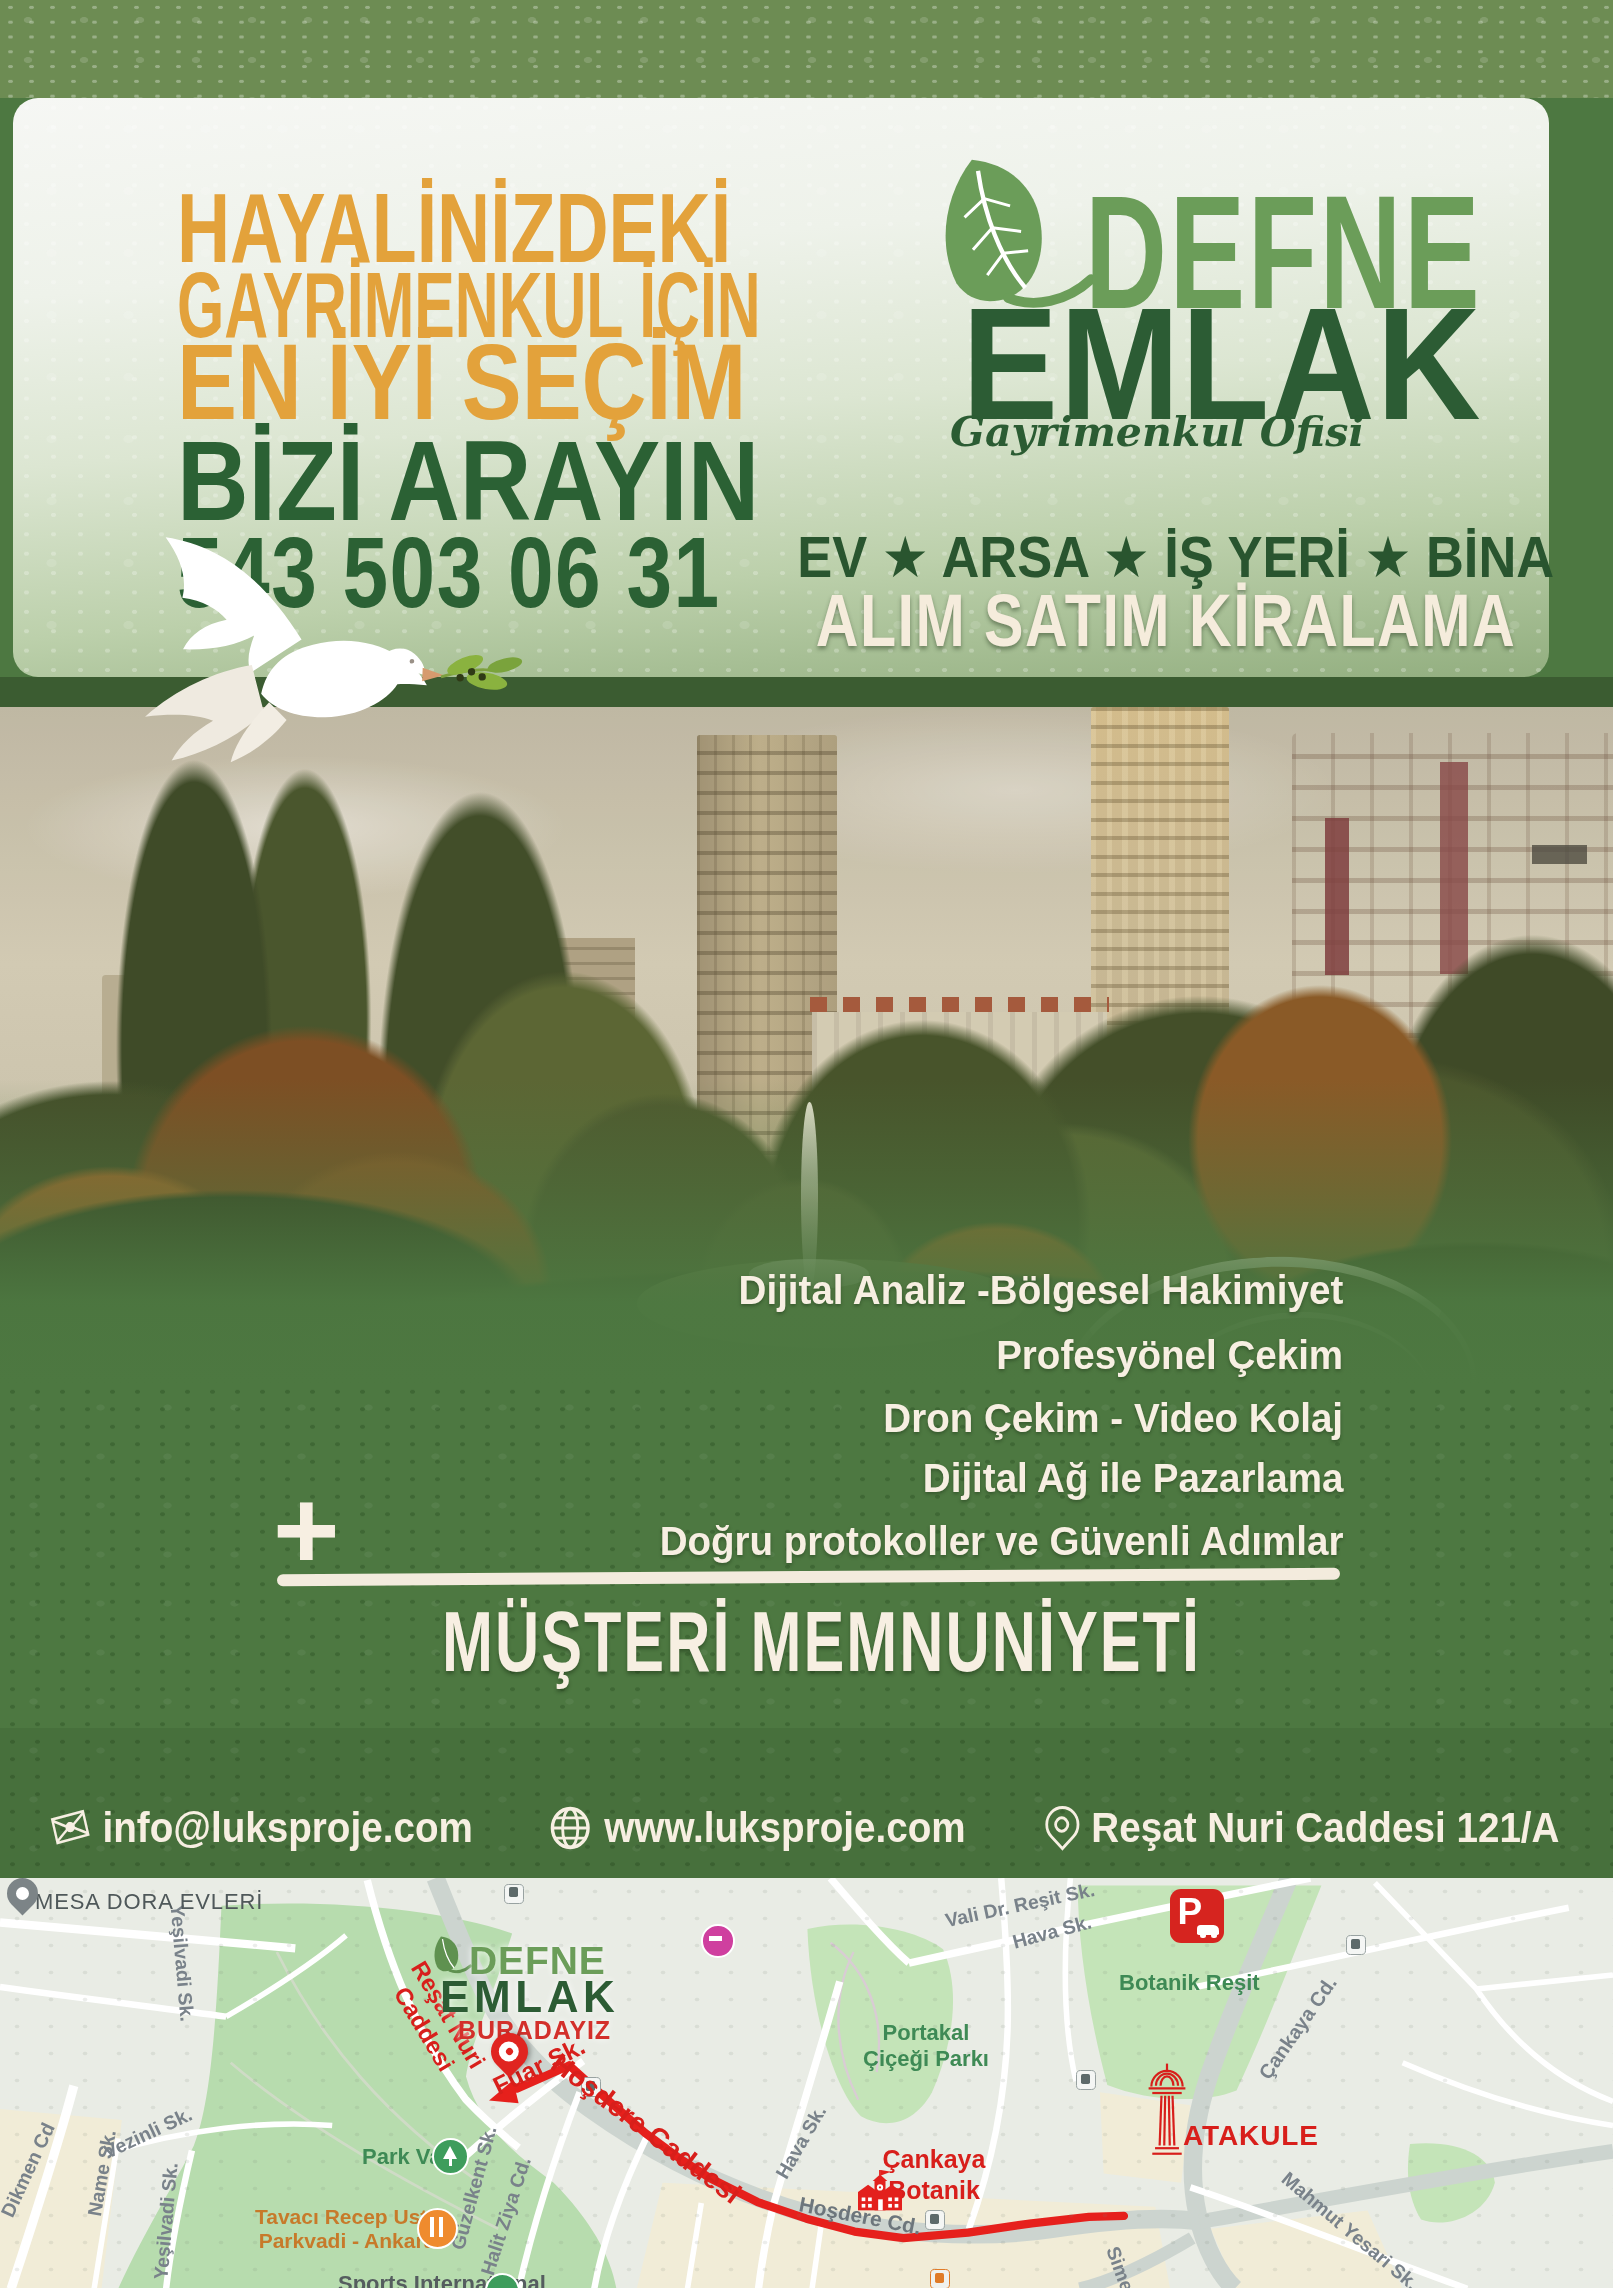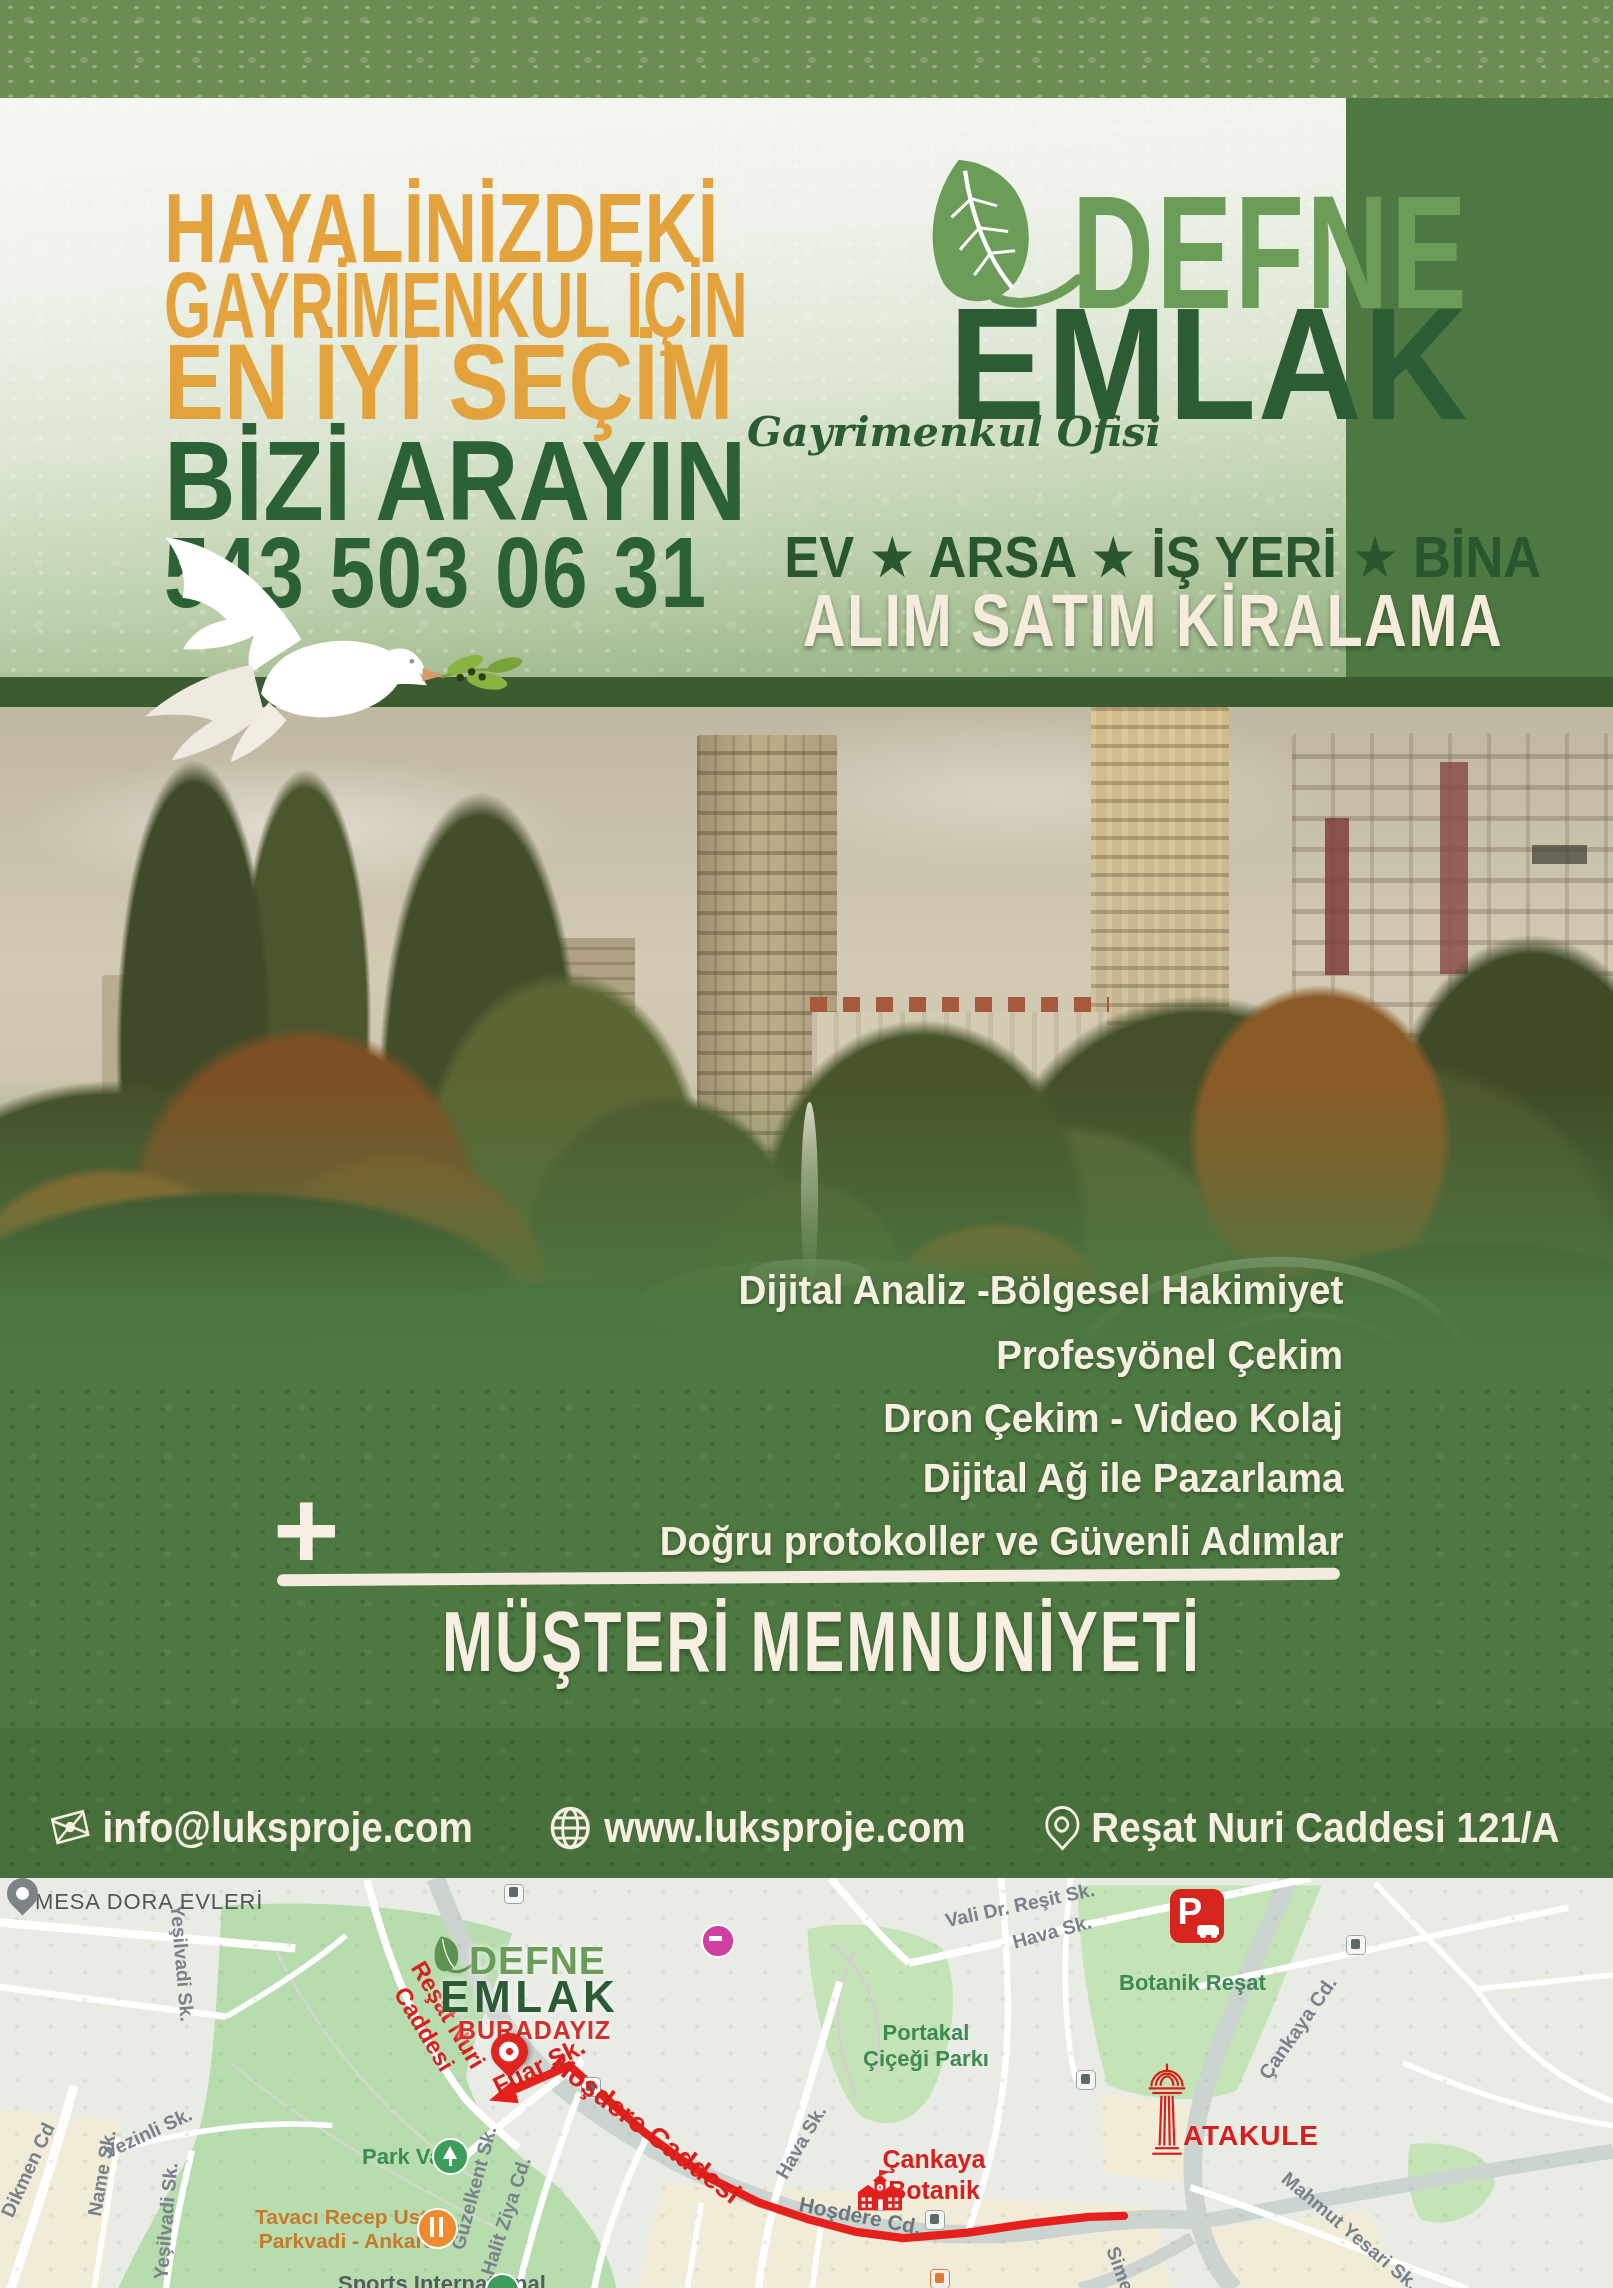--- a/index.html
+++ b/index.html
@@ -7,22 +7,22 @@
     background:#4d7841;font-family:"Liberation Sans","DejaVu Sans",sans-serif;}
   .abs{position:absolute;}
 
   
   .topbar{left:0;top:0;width:1613px;height:98px;background-color:#6d8c53;
     background-image:radial-gradient(rgba(255,255,255,.30) 2px,transparent 2.8px),
                      radial-gradient(rgba(255,255,255,.15) 3.7px,transparent 4.6px);
     background-size:21px 14.8px,56px 40px;}
 
   
-  .hero{left:0;top:98px;width:1346px;height:579px;
-    background:linear-gradient(175deg,#f6f7f4 0%,#eef2ea 28%,#dce6d2 52%,#bcd0ab 76%,#92ae7f 100%);}
+  .hero{left:13px;top:98px;width:1536px;height:579px;
+    background:linear-gradient(175deg,#f6f7f4 0%,#eef2ea 28%,#dce6d2 52%,#bcd0ab 76%,#92ae7f 100%);border-radius:25px;}
   .hero:after{content:"";position:absolute;inset:0;
     background-image:radial-gradient(rgba(255,255,255,.25) 2.3px,transparent 3.1px),
                      radial-gradient(rgba(255,255,255,.12) 4.6px,transparent 5.5px);
     background-size:27px 19.4px,77px 62px;}
   .hl{position:absolute;left:164px;font-weight:700;transform-origin:left top;white-space:nowrap;z-index:2;}
   .hl1{top:74px;font-size:98px;color:#e3a23b;transform:scaleX(.75);}
   .hl2{top:155px;font-size:92px;color:#e3a23b;transform:scaleX(.66);}
   .hl3{top:222px;font-size:107px;color:#e3a23b;transform:scaleX(.84);}
   .hl4{top:317px;font-size:114px;color:#2b6134;transform:scaleX(.87);}
   .hl5{top:417px;font-size:100px;color:#2b6134;transform:scaleX(.82);letter-spacing:1.8px;}
@@ -382,21 +382,21 @@
     <div class="sl st6">Halit Ziya Cd.</div>
     <div class="sl st7">Hava Sk.</div>
     <div class="sl st8">Hoşdere Cd.</div>
     <div class="sl st9">Vali Dr. Reşit Sk.</div>
     <div class="sl st10">Hava Sk.</div>
     <div class="sl st11">Çankaya Cd.</div>
     <div class="sl st12">Mahmut Yesari Sk.</div>
     <div class="sl st13">Sime</div>
 
     <div class="plc p-mesa">MESA DORA EVLERİ</div>
-    <div class="plc p-botanik">Botanik Reşat</div>
+    <div class="plc p-botanik">Botanik Reşit</div>
     <div class="plc p-portakal">Portakal
 Çiçeği Parkı</div>
     <div class="plc p-vadi">Park Vadi</div>
     <div class="plc p-tavaci">Tavacı Recep Usta
 Parkvadi - Ankara</div>
     <div class="plc p-sports">Sports International</div>
 
     <div class="red r-resat">Reşat Nuri
 Caddesi</div>
     <div class="red r-fuar">Fuar Sk.</div>

